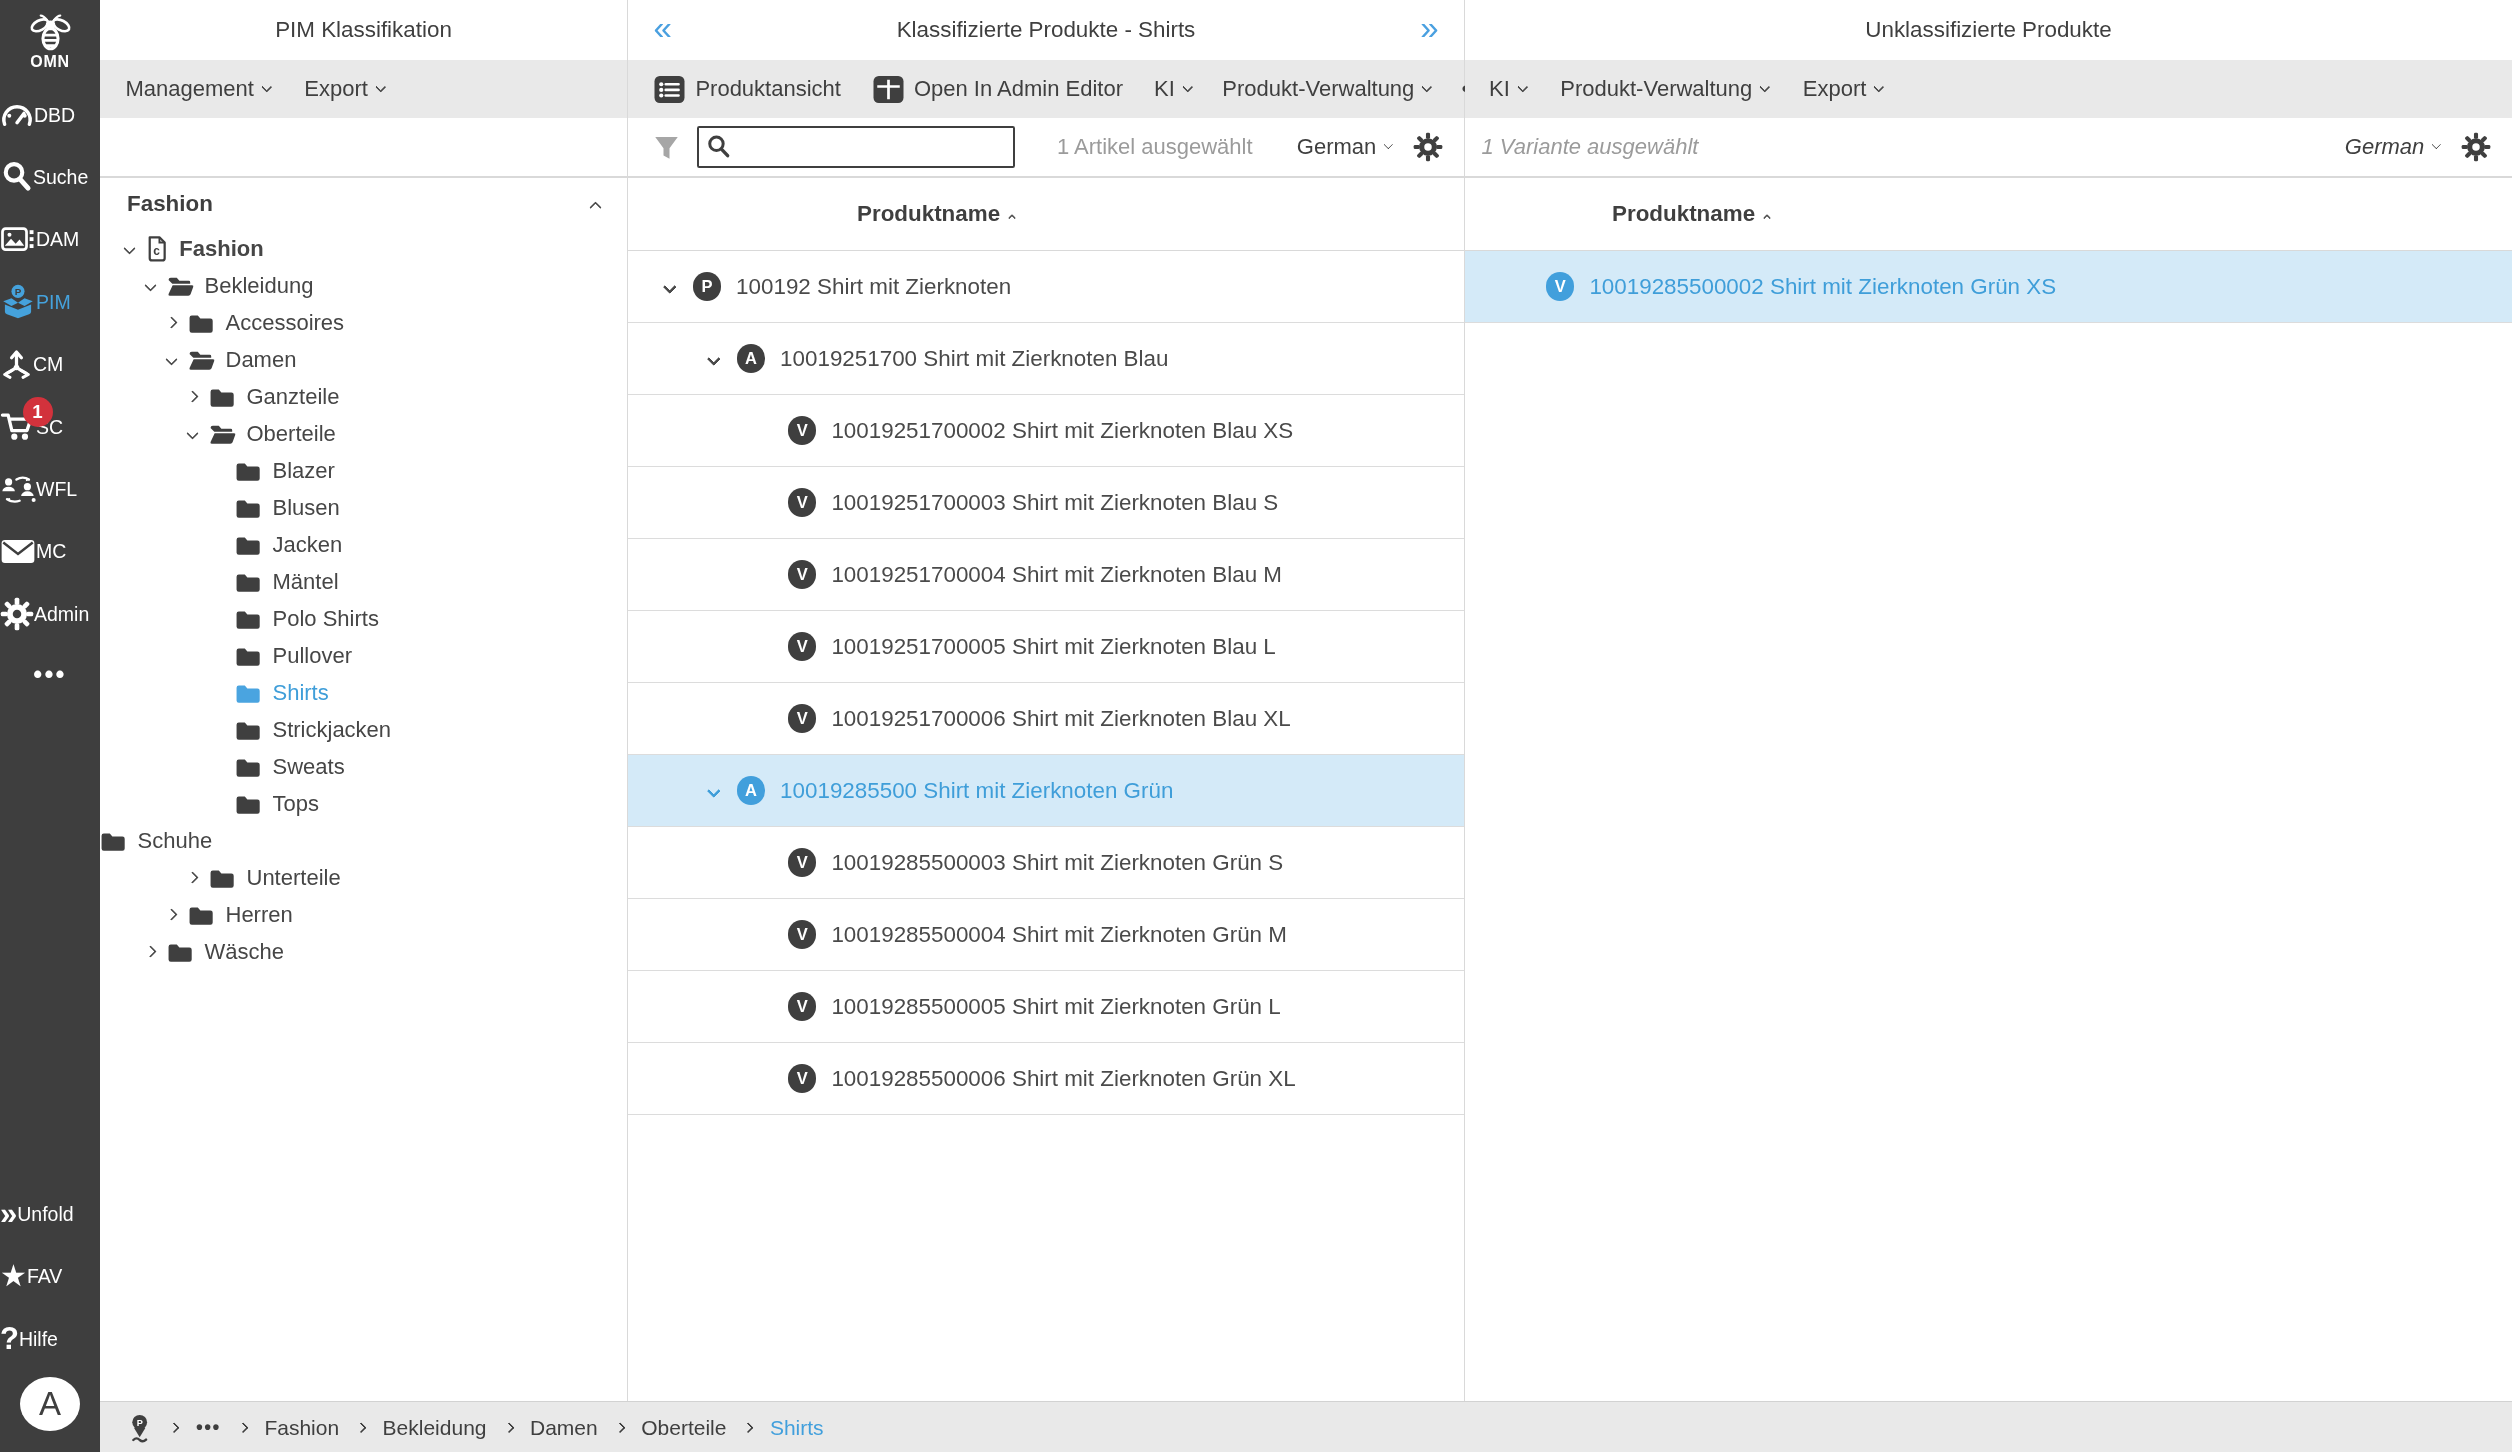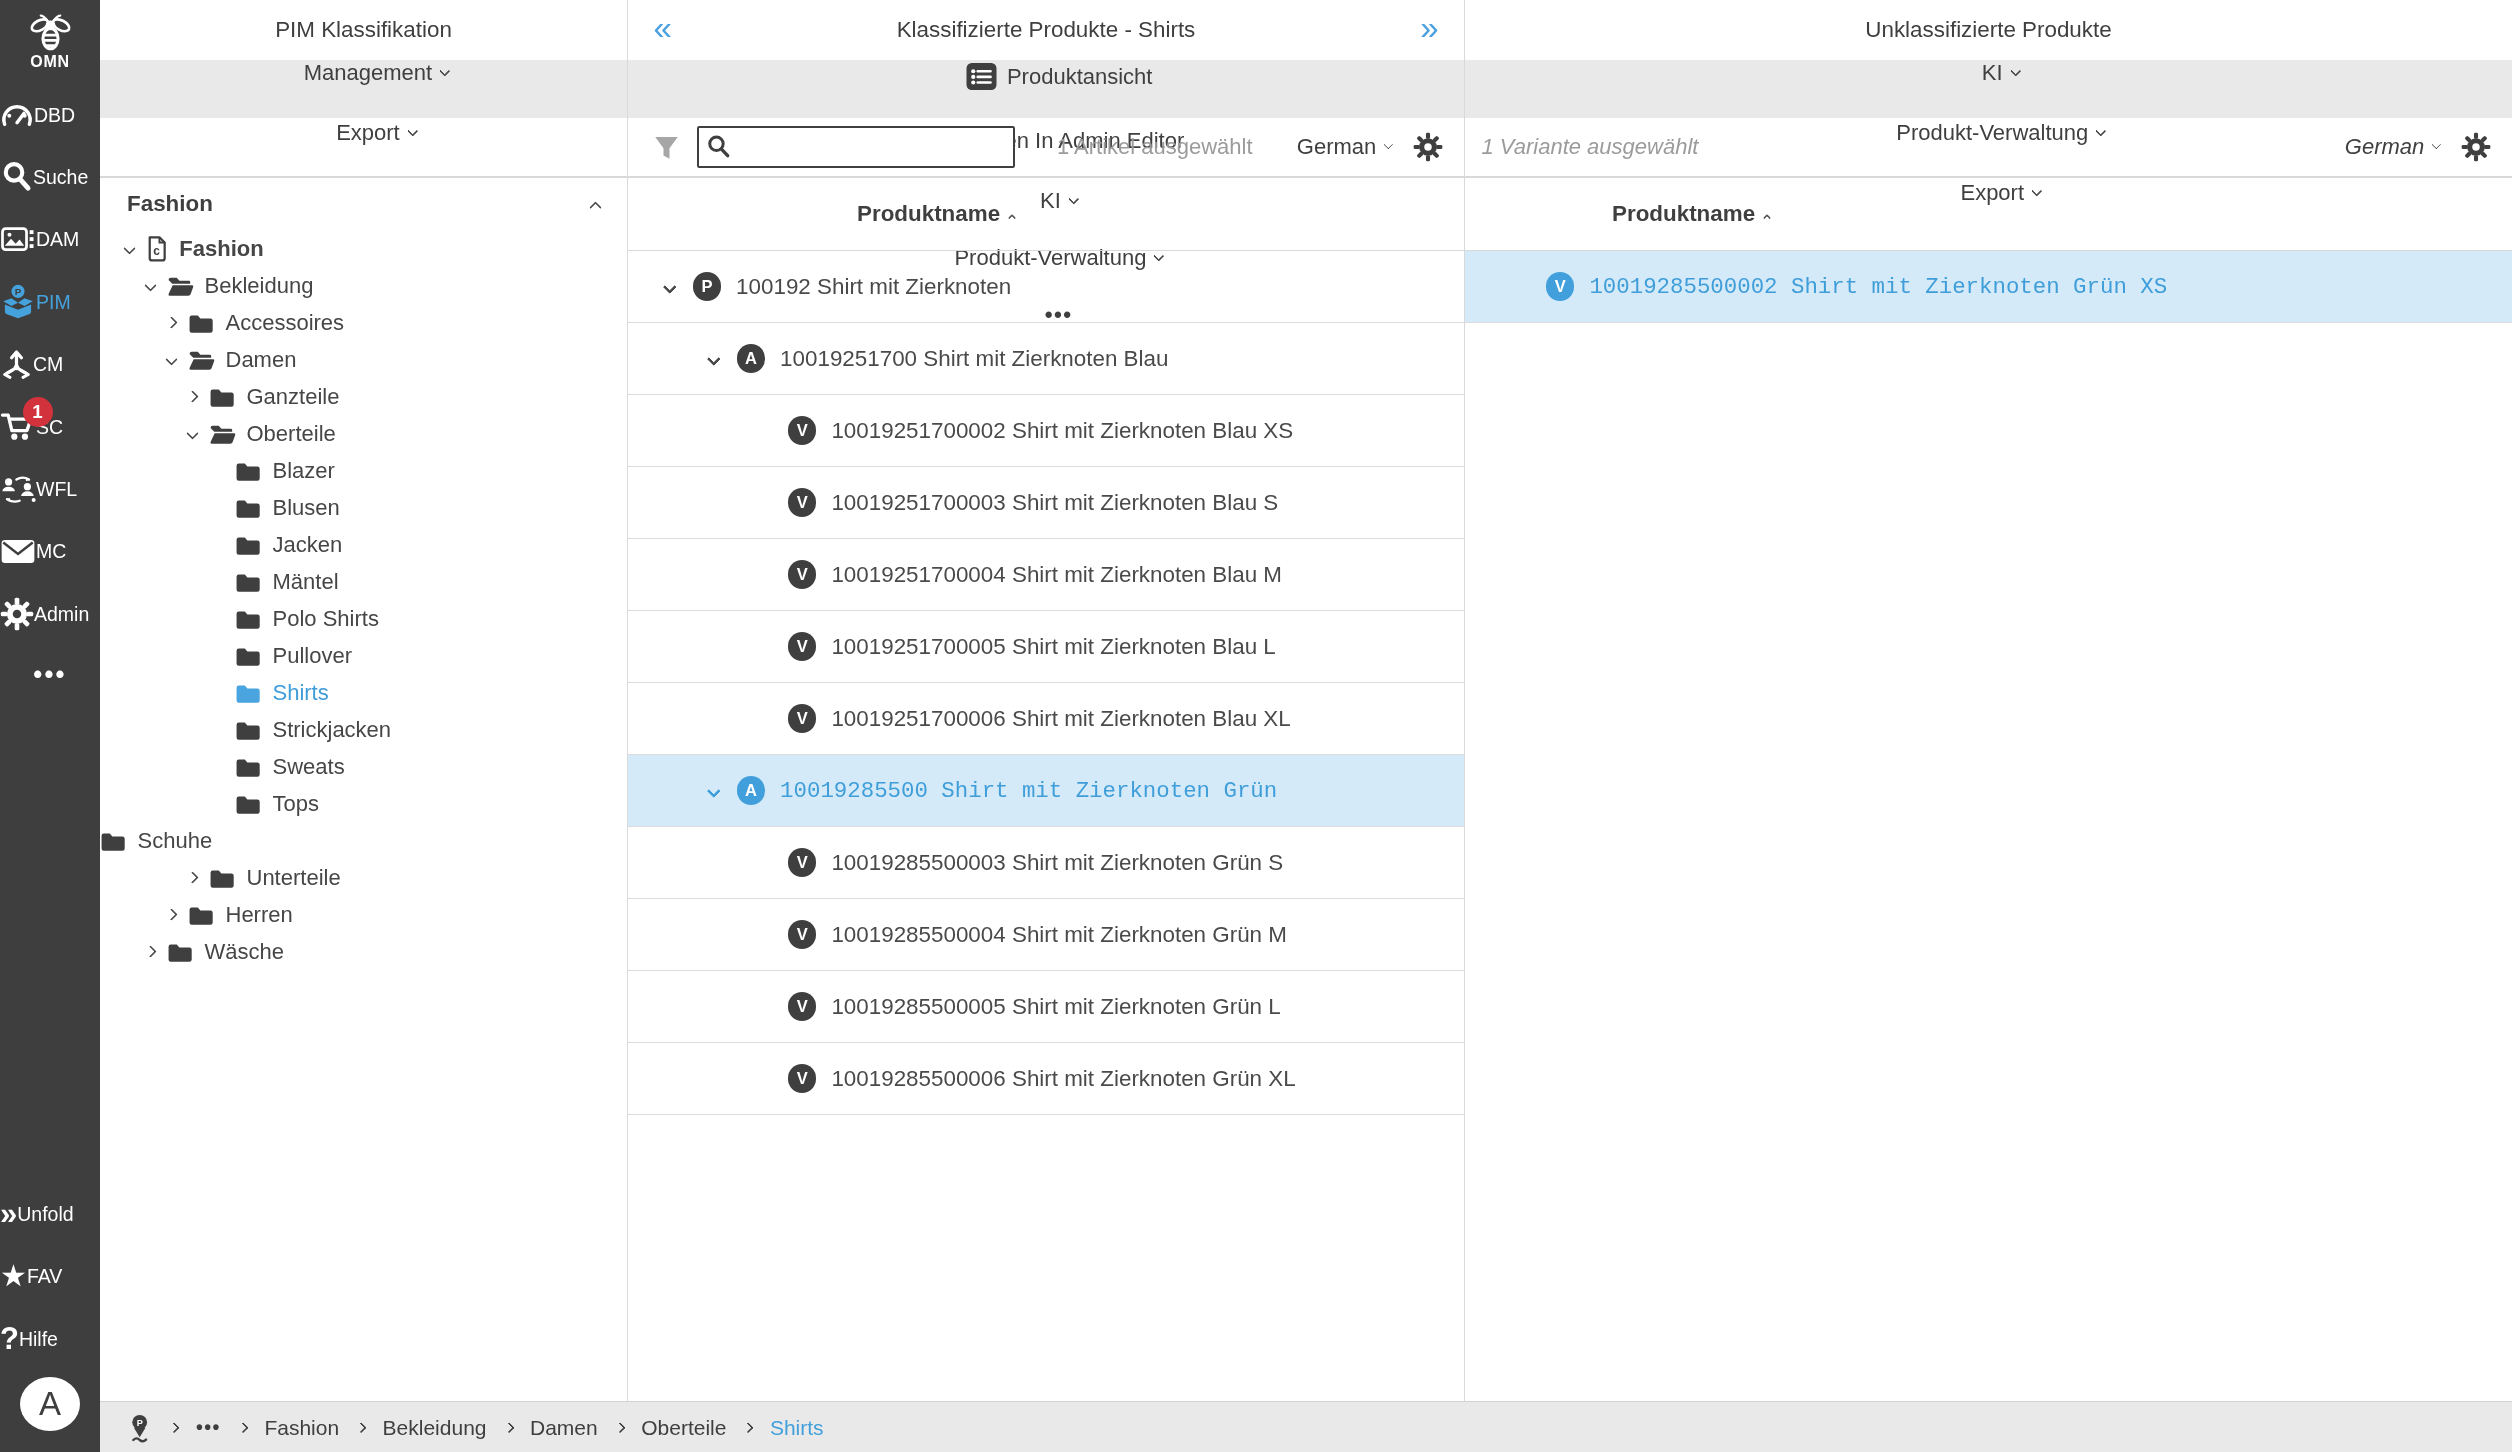--- a/index.html
+++ b/index.html
@@ -29,21 +29,21 @@
   .panel { position:relative; height:100%; }
   .p-left  { width:528px;  border-right:1.5px solid #d9d9d9; }
   .p-mid   { width:837px; border-right:1.5px solid #d9d9d9; }
   .p-right { flex:1; }
 
   .ptitle { height:60px; display:flex; align-items:center; justify-content:center; position:relative;
     font-size:22.4px; color:#3f3f3f; }
   .pnav { position:absolute; top:10.5px; font-size:33px; color:#4aa0e0; cursor:pointer; line-height:33px; }
   .pnav.left { left:25.4px; } .pnav.right { right:25.4px; }
 
-  .ptoolbar { height:58px; background:#e9e9e9; display:flex; align-items:center; padding-left:25.4px; gap:34px;flex-direction:column; }
+  .ptoolbar { height:58px; background:#e9e9e9; display:flex; align-items:center; padding-left:25.4px; gap:34px; }
   .tbtn { display:flex; align-items:center; gap:9px; font-size:22px; color:#3f3f3f; cursor:pointer; white-space:nowrap; }
   .tdots { font-size:22.4px; font-weight:bold; letter-spacing:1.5px; cursor:pointer; }
 
   .pfilter { height:60px; border-bottom:2.2px solid #d9d9d9; display:flex; align-items:center; padding:0 21px 0 25.4px; }
   .search-box { width:318px; height:42px; border:2.2px solid #3f3f3f; border-radius:2.2px; display:flex;
     align-items:center; padding-left:7.5px; margin-left:16.5px; background:#fff; }
   .search-box input { border:none; outline:none; flex:1; height:100%; font-size:22px;
     font-family:"Liberation Sans",sans-serif; background:transparent; }
   .status-text { color:#9b9b9b; font-size:22px; margin-left:42px; white-space:nowrap; }
   .fspacer { flex:1; }
@@ -59,21 +59,21 @@
   .prow { height:72px; display:flex; align-items:center; border-bottom:1.5px solid #dcdcdc;
     font-size:22.4px; color:#4a4a4a; cursor:pointer; }
   .prow.rp { padding-left:37px; }
   .prow.ra { padding-left:81px; }
   .prow.rv { padding-left:160px; }
   .prow .cv { margin-right:18px; }
   .badge { width:28.4px; height:28.4px; border-radius:50%; background:#3f3f3f; color:#fff; flex:0 0 28.4px;
     display:flex; align-items:center; justify-content:center; font-size:16.5px; font-weight:bold; margin-right:15px; }
   .badge.red { background:#d2323c; }
   .prow.sel { background:#d4eaf8; }
-  .prow.sel .rlabel { color:#3f9ed9;font-family:Liberation Mono, monospace; }
+  .prow.sel .rlabel { color:#3f9ed9; }
   .prow.sel .badge { background:#419fdc; }
   .prow.sel .cv { color:#3f9ed9; }
 
   
   .tree-header { height:52px; display:flex; align-items:center; padding:0 27px; }
   .tree-header .thname { font-weight:bold; font-size:22.4px; }
   .tree-header .hspacer { flex:1; }
   .trow { height:37px; display:flex; align-items:center; font-size:22px; color:#464646; cursor:pointer; }
   .trow .cv { margin-right:12px; flex:0 0 auto; }
   .trow .ticon { margin-right:10.5px; display:flex; align-items:center; color:#3f3f3f; }

